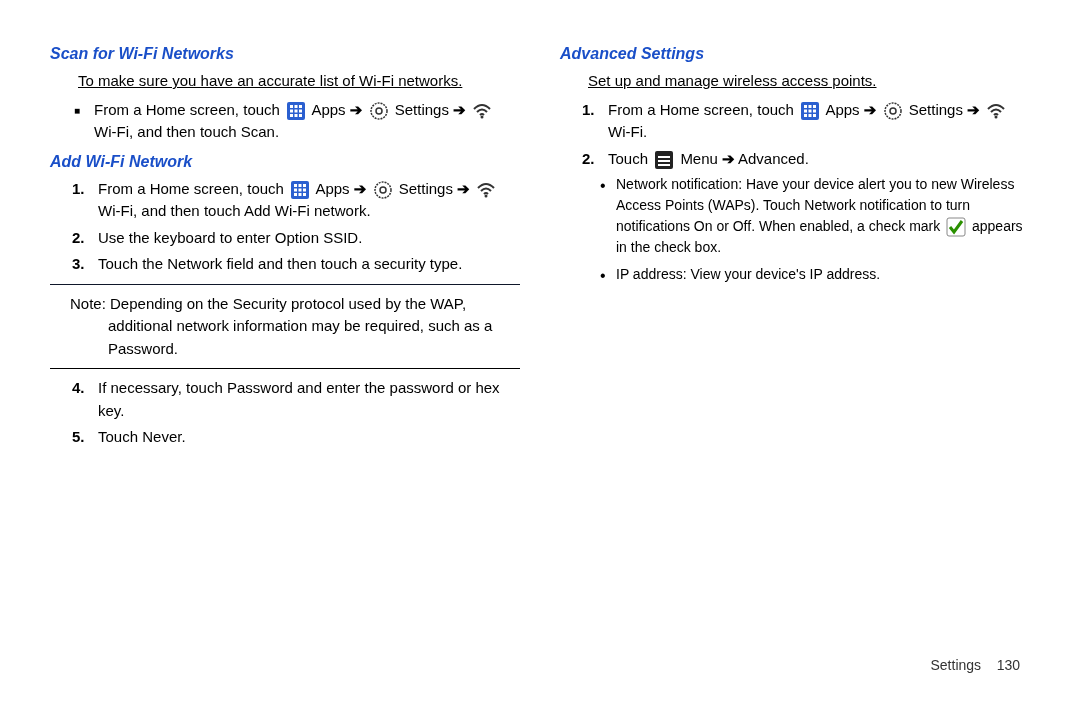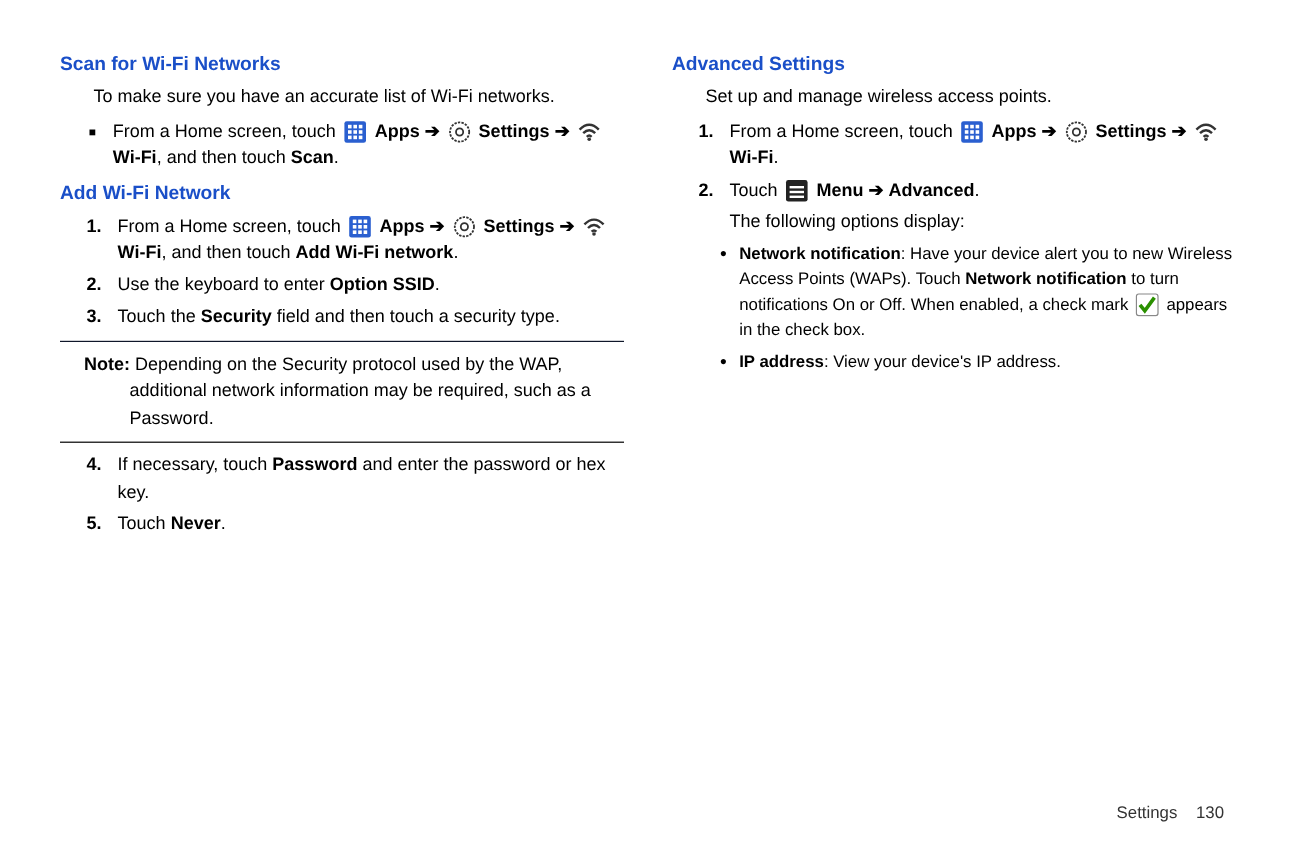--- a/index.html
+++ b/index.html
@@ -19,23 +19,24 @@
   }
   .col {
     flex: 1;
     min-width: 0;
   }
   .sec-title {
     color: #1a4fc8;
     font-weight: bold;
     font-size: 16px;
     margin: 2px 0 4px 0;
+    font-style: italic;
   }
   p { margin: 2px 0 6px 0; }
-  .indent1 { padding-left: 28px; }
+  .indent1 { padding-left: 28px; text-decoration: underline; }
   .indent-bullet { padding-left: 44px; position: relative; }
   .indent-bullet::before {
     content: "■";
     position: absolute;
     left: 24px;
     font-size: 10px;
     top: 4px;
   }
   ol.num {
     list-style: none;
@@ -70,32 +71,32 @@
     font-size: 16px;
   }
   .note {
     border-top: 1px solid #0f172a;
     border-bottom: 1px solid #000;
     padding: 8px 4px 8px 20px;
     margin: 8px 0;
     text-indent: -38px;
     padding-left: 58px;
   }
-  .b { font-weight: bold; text-align: right; }
+  .b { font-weight: normal; text-align: right; }
   .icon {
     display: inline-block;
     vertical-align: middle;
     width: 20px;
     height: 20px;
     margin: 0 2px;
   }
   .footer {
     position: absolute;
     right: 60px;
-    bottom: 32px;
+    bottom: 44px;
     font-size: 14px;
     color: #333;
   }
   .arrow { font-weight: bold; }
 </style>
 </head>
 <body>
 
 <div class="columns">
   <div class="col">
@@ -167,21 +168,21 @@
         <span class="arrow">➔</span>
         <span class="icon"><svg viewBox="0 0 20 20">
               <path d="M2 8 Q10 0 18 8" fill="none" stroke="#333" stroke-width="2"></path>
               <path d="M5 11 Q10 6 15 11" fill="none" stroke="#333" stroke-width="2"></path>
               <path d="M8 14 Q10 12 12 14" fill="none" stroke="#333" stroke-width="2"></path>
               <circle cx="10" cy="16" r="1.5" fill="#333"></circle>
             </svg></span>
         <span class="b">Wi-Fi</span><span>, and then touch </span><span class="b">Add Wi-Fi network</span>.
       </li>
       <li><span class="n">2.</span><span>Use the keyboard to enter </span><span class="b">Option SSID</span>.</li>
-      <li><span class="n">3.</span><span>Touch the </span><span class="b">Security</span><span> field and then touch a security type.</span></li>
+      <li><span class="n">3.</span><span>Touch the </span><span class="b">Network</span><span> field and then touch a security type.</span></li>
     </ol>
 
     <div class="note">
       <span class="b">Note:</span><span> Depending on the Security protocol used by the WAP, additional network information may be required, such as a Password.</span>
     </div>
 
     <ol class="num">
       <li><span class="n">4.</span><span>If necessary, touch </span><span class="b">Password</span><span> and enter the password or hex key.</span></li>
       <li><span class="n">5.</span><span>Touch </span><span class="b">Never</span>.</li>
     </ol>
@@ -225,21 +226,20 @@
       </li>
       <li><span class="n">2.</span>
         <span>Touch </span>
         <span class="icon"><svg viewBox="0 0 20 20">
               <rect x="1" y="1" width="18" height="18" rx="2" fill="#222"></rect>
               <rect x="4" y="6" width="12" height="2" fill="#fff"></rect>
               <rect x="4" y="10" width="12" height="2" fill="#fff"></rect>
               <rect x="4" y="14" width="12" height="2" fill="#fff"></rect>
             </svg></span>
         <span class="b">Menu</span> <span class="arrow">➔</span> <span class="b">Advanced</span>.
-        <div style="margin-top:4px">The following options display:</div>
       </li>
     </ol>
 
     <ul class="bullets">
       <li>
         <span class="b">Network notification</span><span>: Have your device alert you to new Wireless Access Points (WAPs). Touch </span><span class="b">Network notification</span><span> to turn notifications On or Off. When enabled, a check mark </span>
         <span class="icon"><svg viewBox="0 0 20 20">
               <rect x="1" y="1" width="18" height="18" rx="2" fill="#fff" stroke="#888"></rect>
               <path d="M4 10 L8 15 L16 4" fill="none" stroke="#2a9000" stroke-width="3"></path>
             </svg></span>

